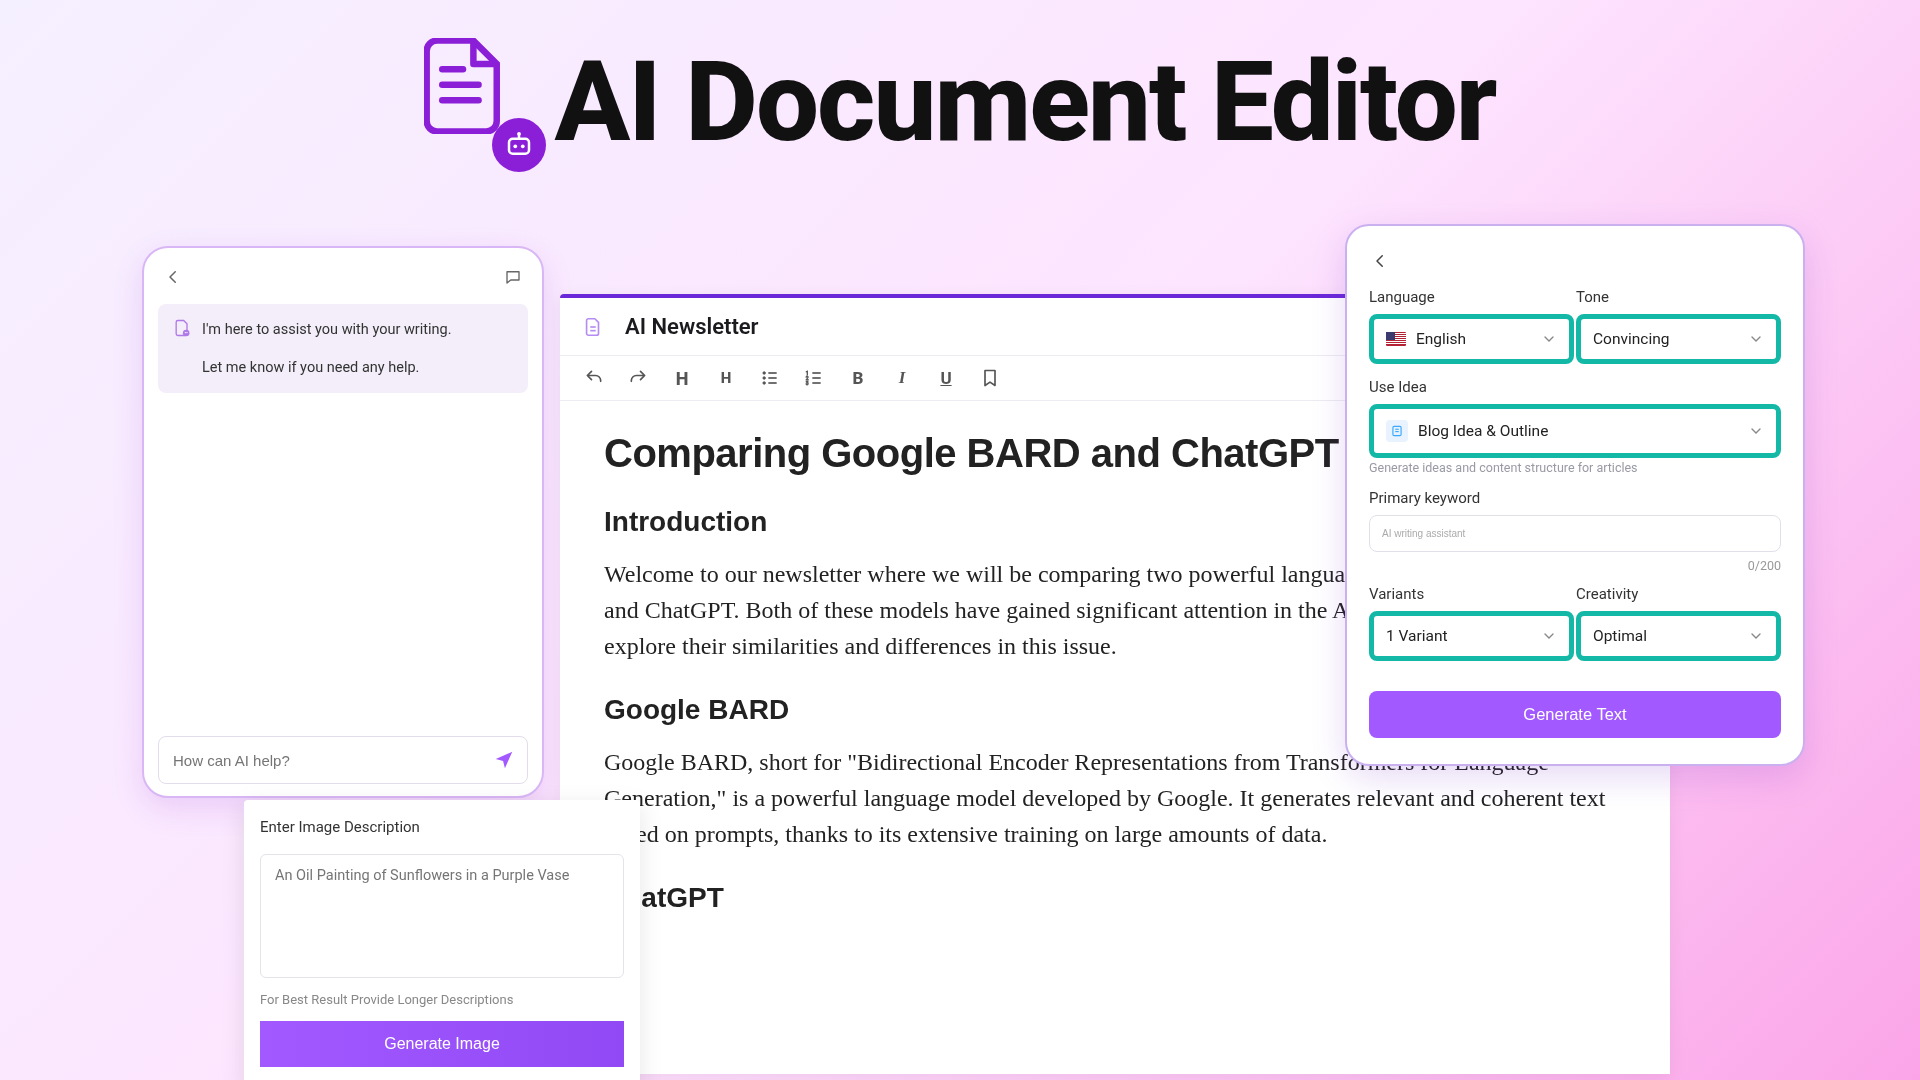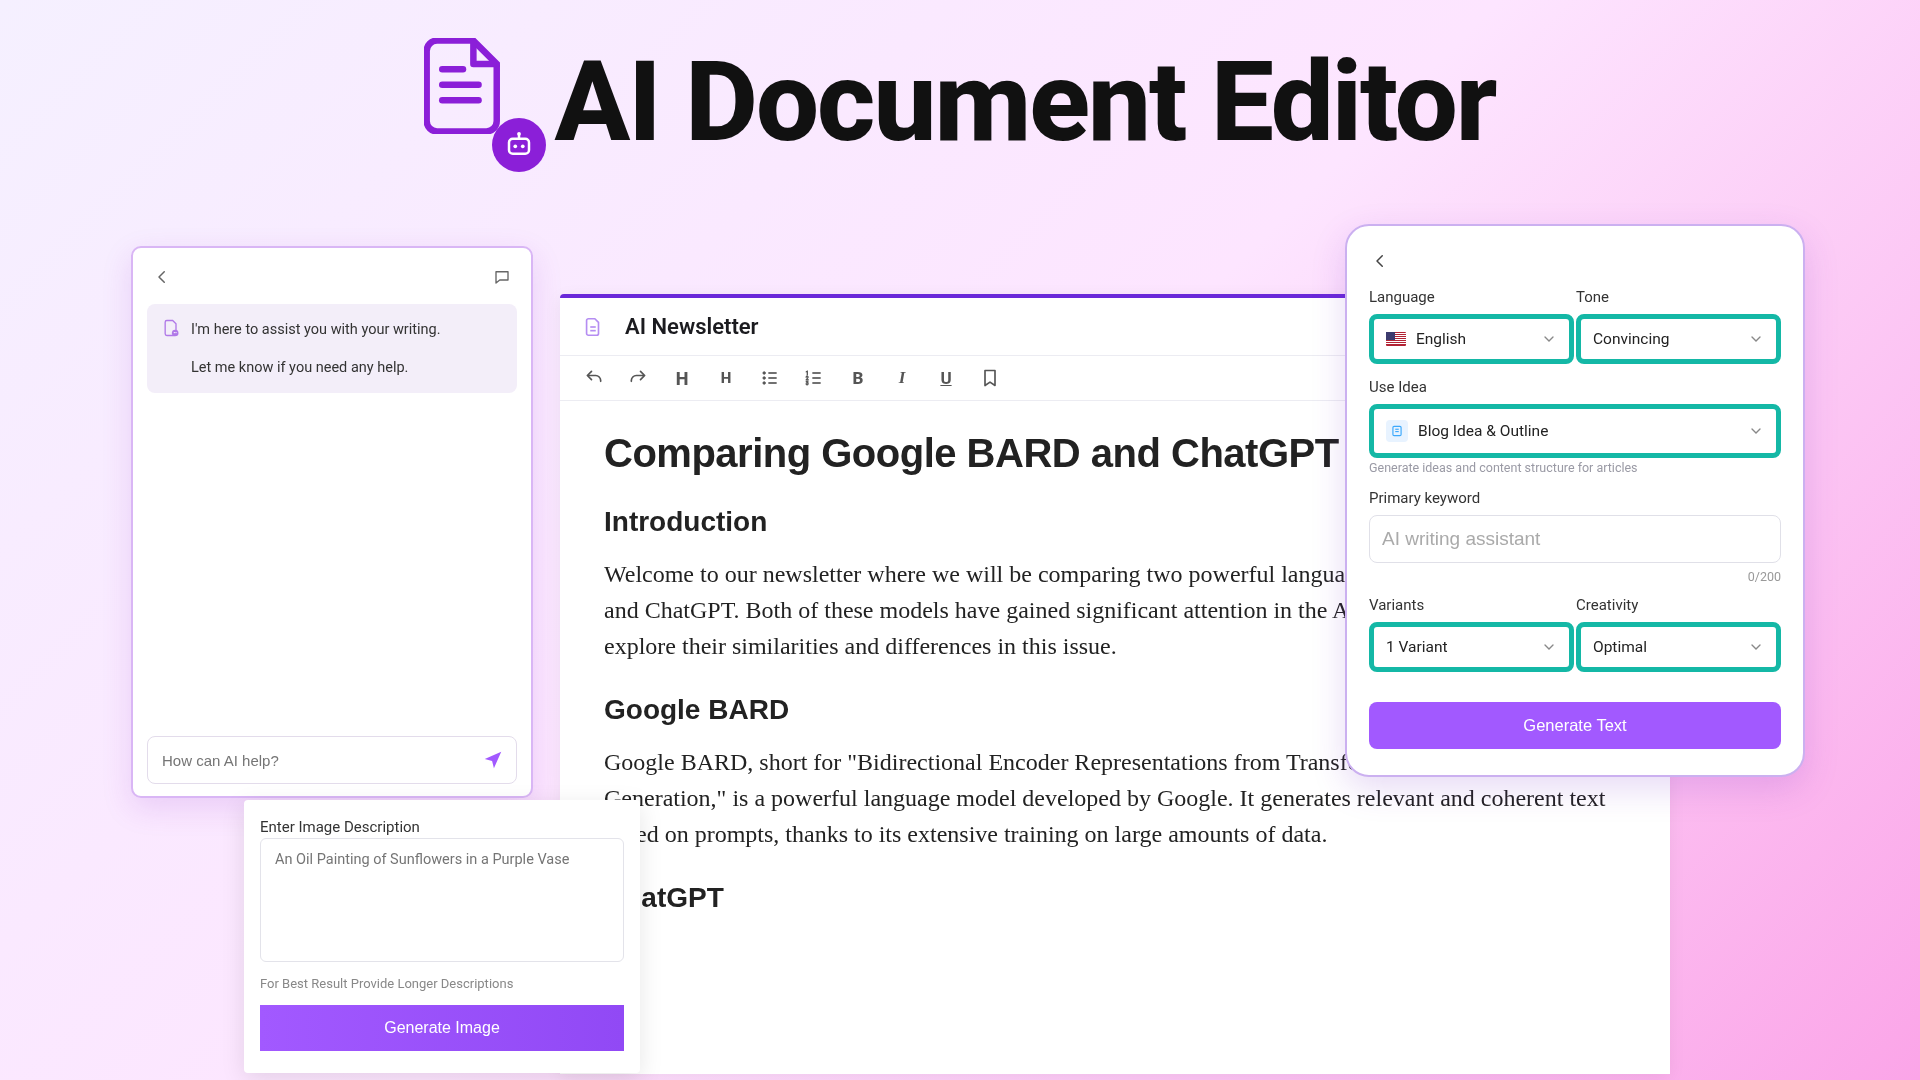--- a/index.html
+++ b/index.html
@@ -15,22 +15,22 @@
 
 .hero { display: flex; align-items: center; justify-content: center; gap: 28px; padding-top: 36px; }
 .hero-icon { position: relative; width: 102px; height: 128px; }
 .hero-doc-svg { width: 78px; height: 96px; }
 .hero-bot { position: absolute; bottom: -6px; right: -20px; width: 54px; height: 54px; background: #8b1fd8; border-radius: 50%; display: flex; align-items: center; justify-content: center; }
 .hero-bot svg { width: 30px; height: 30px; }
 .hero-title { font-size: 112px; font-weight: 800; color: #111; letter-spacing: -2px; }
 
 
 .chat-panel {
-  position: absolute; left: 131px; top: 246px; width: 402px; height: 552px;
-  background: #fff; border: 2px solid #d9b6f5; border-radius: 10px;
+  position: absolute; left: 142px; top: 246px; width: 402px; height: 552px;
+  background: #fff; border: 2px solid #d9b6f5; border-radius: 26px;
   box-shadow: 0 10px 30px rgba(140,40,200,.15);
   display: flex; flex-direction: column; padding: 16px 14px 12px;
 }
 .chat-top { display: flex; justify-content: space-between; align-items: center; padding: 2px 4px 10px; }
 .chat-back, .chat-bubble-icon { width: 22px; height: 22px; display:flex;align-items:center;justify-content:center;cursor:pointer;color:#666; }
 .chat-back svg, .chat-bubble-icon svg { width: 18px; height: 18px; }
 
 .chat-msg { background: #f3eef9; border-radius: 8px; padding: 12px 14px; font-size: 14.5px; color: #333; line-height: 1.9; display:flex; gap:10px; align-items:flex-start; margin-top:6px;}
 .chat-msg-icon { width:20px;height:20px;flex-shrink:0; margin-top:2px;}
 .chat-msg-icon svg{width:20px;height:20px;}
@@ -66,21 +66,21 @@
 .doc-body h1 { font-size: 40px; font-weight: 800; font-family: -apple-system,BlinkMacSystemFont,sans-serif; margin-bottom: 28px; letter-spacing:-0.5px;}
 .doc-body h2 { font-size: 28px; font-weight: 800; font-family: -apple-system,BlinkMacSystemFont,sans-serif; margin: 30px 0 18px; }
 .doc-body p { font-size: 24px; line-height: 1.5; }
 
 
 .img-panel {
   position: absolute; left: 244px; top: 800px; width: 396px;
   background: #fff; padding: 18px 16px 22px; border-radius: 4px;
   box-shadow: 0 6px 24px rgba(0,0,0,.1);
 }
-.img-label { font-size: 15px; color:#333; margin-bottom: 2px; }
+.img-label { font-size: 15px; color:#333; margin-bottom: 18px; }
 .img-textarea { width:100%; height: 124px; border:1px solid #e3e3ea; border-radius:6px; padding:12px 14px; font-size:14.5px; color:#888; resize:none; outline:none; font-family:inherit; }
 .img-hint { font-size: 13px; color:#888; margin-top:10px; }
 .img-btn { margin-top:14px; width:100%; background: linear-gradient(90deg,#a259ff,#9149f5); color:#fff; border:none; padding:14px; border-radius:0; font-size:16px; cursor:pointer; }
 
 
 .set-panel {
   position: absolute; right: 115px; top: 224px; width: 460px;
   background: #fff; border: 2px solid #cbb0f0; border-radius: 24px;
   padding: 24px 22px 26px; box-shadow: 0 12px 34px rgba(120,50,200,.18);
 }
@@ -91,21 +91,21 @@
 .set-label { font-size:15px; color:#333; margin-bottom:8px; }
 .set-select { display:flex; align-items:center; justify-content:space-between; border:5px solid #14b8a6; border-radius:8px; padding:11px 12px; font-size:15.5px; color:#222; cursor:pointer; background:#fff; }
 .set-select .chev { width:16px;height:16px;color:#888; }
 .set-select .chev svg{width:16px;height:16px;}
 .set-select .with-icon{display:flex;align-items:center;gap:10px;}
 .flag { width:20px;height:14px; background: linear-gradient(#b22234 0 7%, #fff 7% 14%, #b22234 14% 21%, #fff 21% 28%, #b22234 28% 35%, #fff 35% 42%, #b22234 42% 50%, #fff 50% 57%, #b22234 57% 64%, #fff 64% 71%, #b22234 71% 78%, #fff 78% 85%, #b22234 85% 100%); position:relative; border-radius:1px;}
 .flag::before{content:'';position:absolute;left:0;top:0;width:9px;height:8px;background:#3c3b6e;}
 .usecase-icon{width:22px;height:22px;background:#e8f3ff;border-radius:4px;display:flex;align-items:center;justify-content:center;}
 .usecase-icon svg{width:14px;height:14px;}
 .set-helper { font-size:12.5px; color:#9a9aa5; margin: -6px 0 14px; }
-.set-input { width:100%; border:1px solid #e0e0e8; border-radius:8px; padding:12px; font-size:19px; outline:none; }
+.set-input { width:100%; border:1px solid #e0e0e8; border-radius:8px; padding:12px; font-size:10px; outline:none; }
 .set-input::placeholder{color:#aaa;}
 .set-counter { text-align:right; font-size:12.5px; color:#999; margin:6px 0 12px; }
 .set-btn { width:100%; background:#a259ff; color:#fff; border:none; border-radius:8px; padding:14px; font-size:16.5px; cursor:pointer; }
 </style>
 </head>
 <body>
 
 <div class="hero">
   <div class="hero-icon">
     <svg class="hero-doc-svg" viewBox="0 0 60 74" fill="none">

